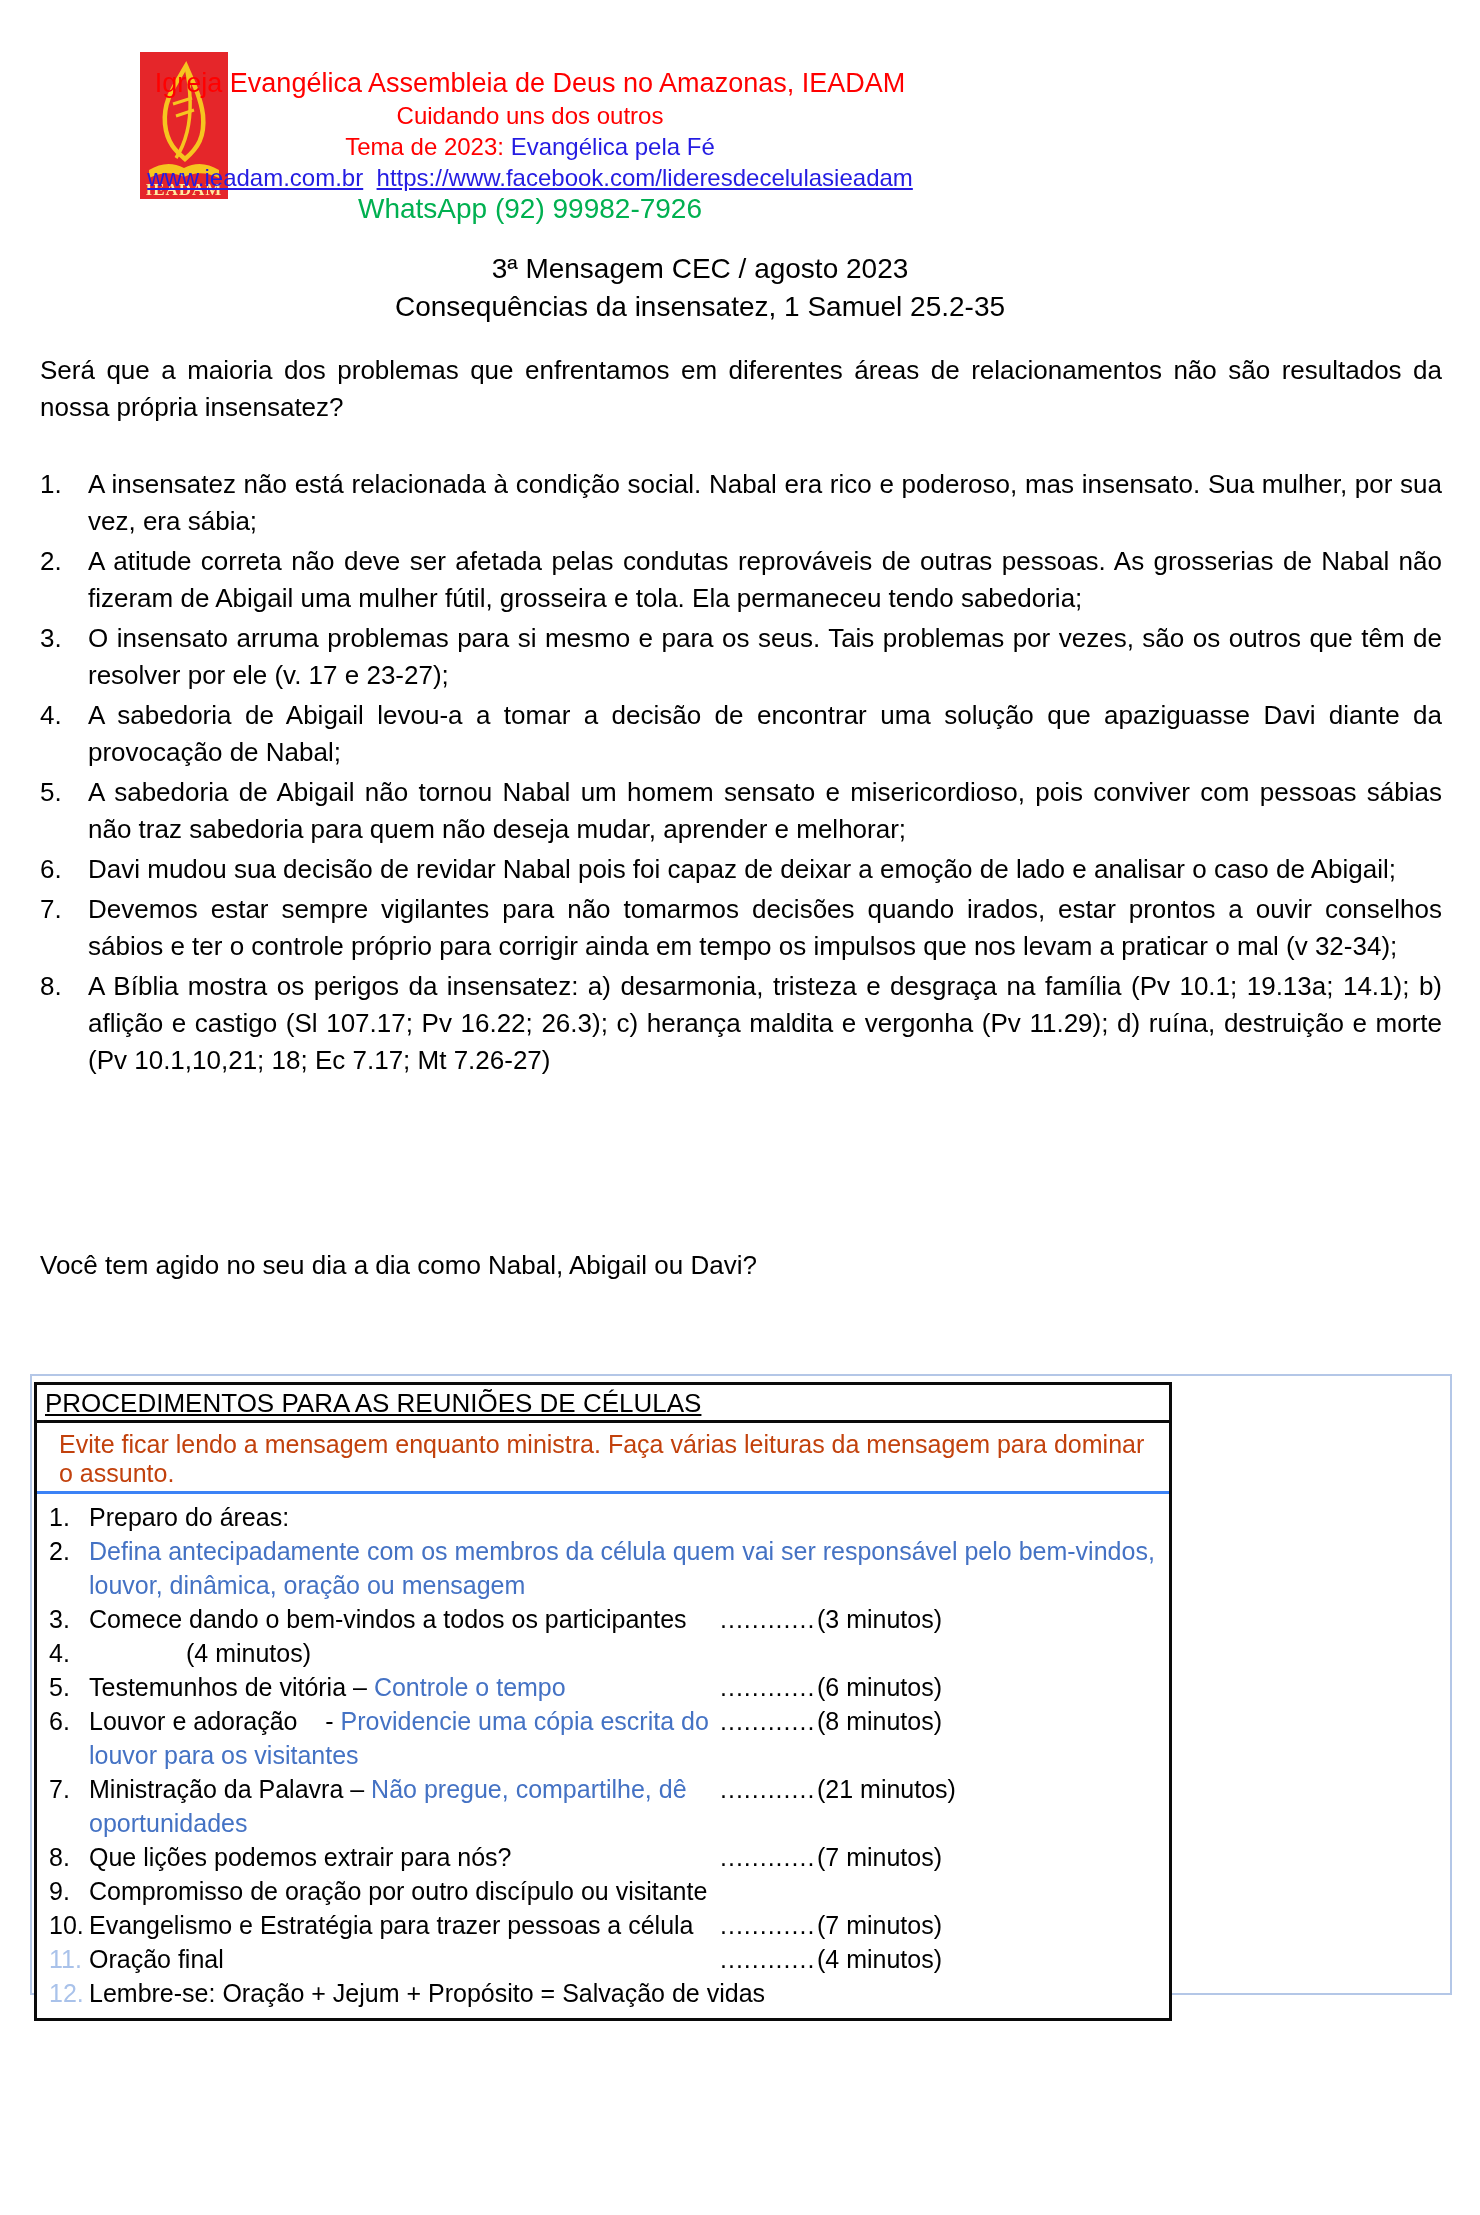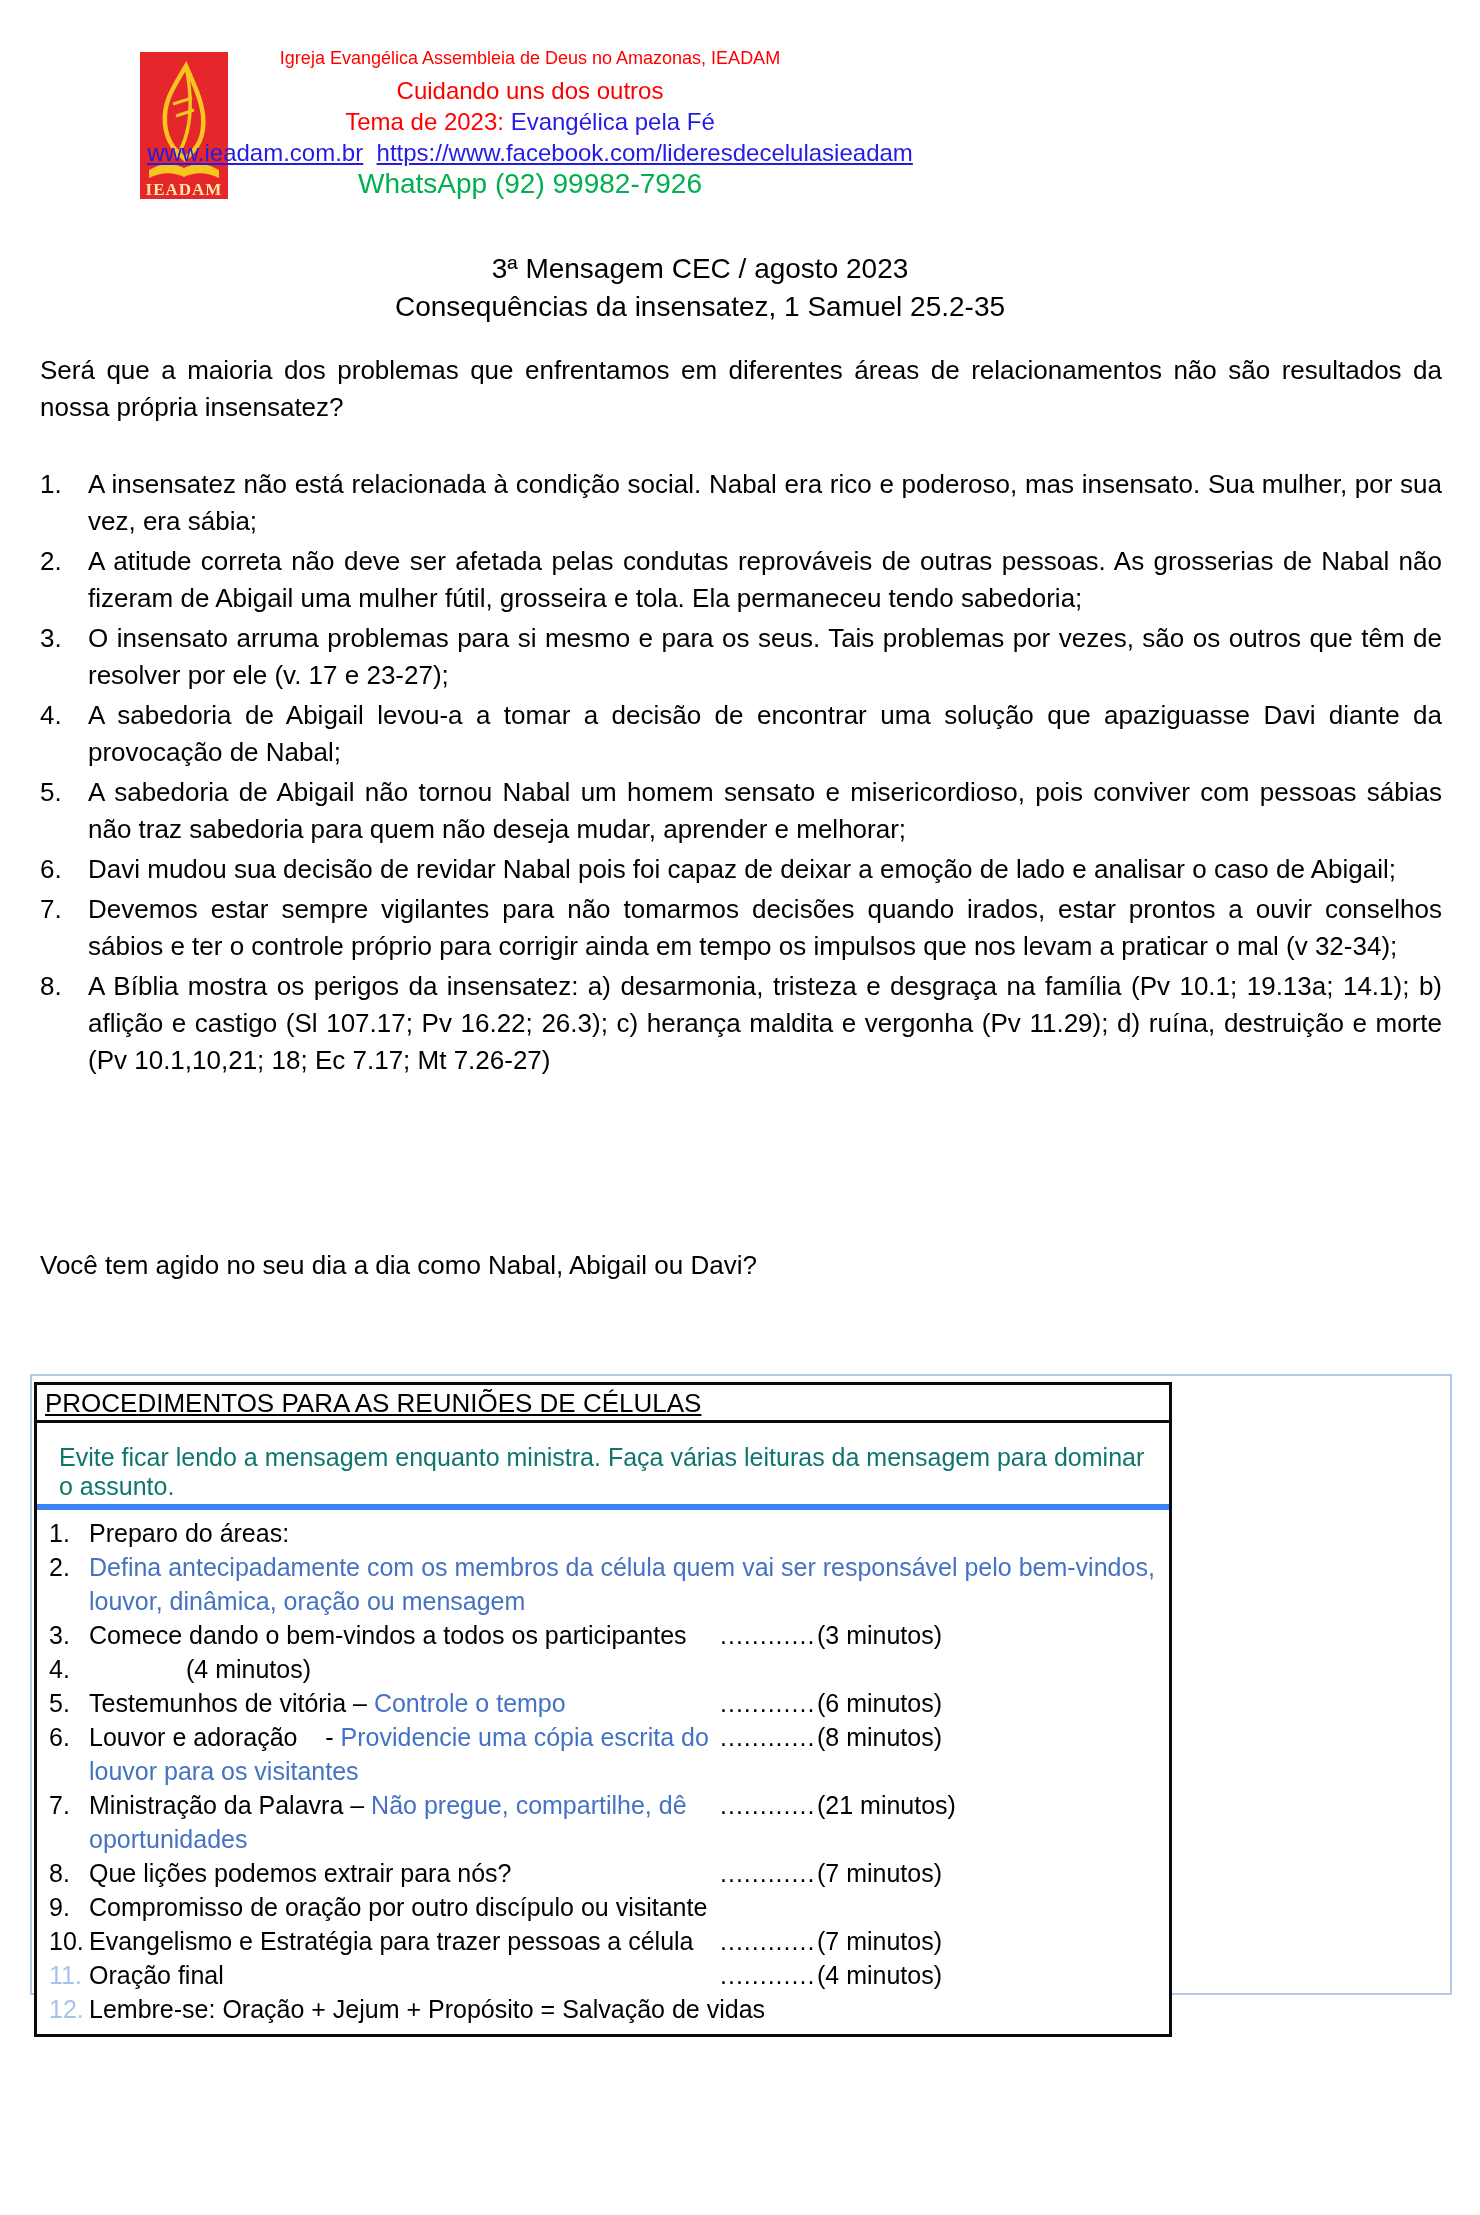--- a/index.html
+++ b/index.html
@@ -6,21 +6,21 @@
   html,body { background:#ffffff; }
   body {
     width:1480px; height:2215px; position:relative;
     font-family:"Liberation Sans", sans-serif; color:#000;
     overflow:hidden;
   }
 
   
   .logo-box { position:absolute; left:140px; top:52px; width:88px; height:190px; }
   .page-header { position:absolute; left:20px; top:42px; width:1020px; text-align:center; }
-  .church-name { color:#ff0000; font-size:18px; line-height:33px; }
+  .church-name { color:#ff0000; font-size:27px; line-height:33px;margin-top:25px; }
   .tagline     { color:#ff0000; font-size:24px; line-height:31px; }
   .theme-line  { font-size:24px; line-height:31px; }
   .theme-prefix{ color:#ff0000; }
   .theme-text  { color:#241ce2; }
   .links-line  { font-size:24px; line-height:31px; }
   .links-line a{ color:#241ce2; text-decoration:underline; }
   .whatsapp    { color:#00b050; font-size:28px; line-height:31px; }
 
   
   .doc-title { position:absolute; left:30px; top:250px; width:1340px; text-align:center;
@@ -39,22 +39,22 @@
               font-size:26px; line-height:37px; }
 
   
   .proc-outer { position:absolute; left:30px; top:1374px; width:1422px; height:621px;
                 border:2px solid #b4c7e7; background:#fff; }
   .proc-table { position:absolute; left:2px; top:6px; width:1138px;
                 border:3px solid #0a0a0a; background:#fff; }
   .proc-heading { font-size:26px; line-height:30px; padding:3px 8px 2px 8px;
                   border-bottom:3px solid #0a0a0a; }
   .proc-heading span { text-decoration:underline; }
-  .proc-note { color:#0f766e; font-size:25px; line-height:29px; padding:20px 8px 3px 22px;
-               border-bottom:6px solid #3b82f6; }
+  .proc-note { color:#c2410c; font-size:25px; line-height:29px; padding:7px 8px 3px 22px;
+               border-bottom:3px solid #3b82f6; }
   .proc-rows { padding:6px 6px 8px 6px; }
   .prow { display:flex; align-items:flex-start; font-size:25px; line-height:34px; }
   .prow .rnum  { flex:none; width:46px; padding-left:6px; }
   .prow .rnum.light { color:#a9c2ea; }
   .prow .rtext { flex:1 1 auto; }
   .prow .rtext .tblue { color:#4472c4; }
   .prow .rdots { flex:none; width:97px; letter-spacing:1px; }
   .prow .rtime { flex:none; width:346px; }
 </style>
 </head>

